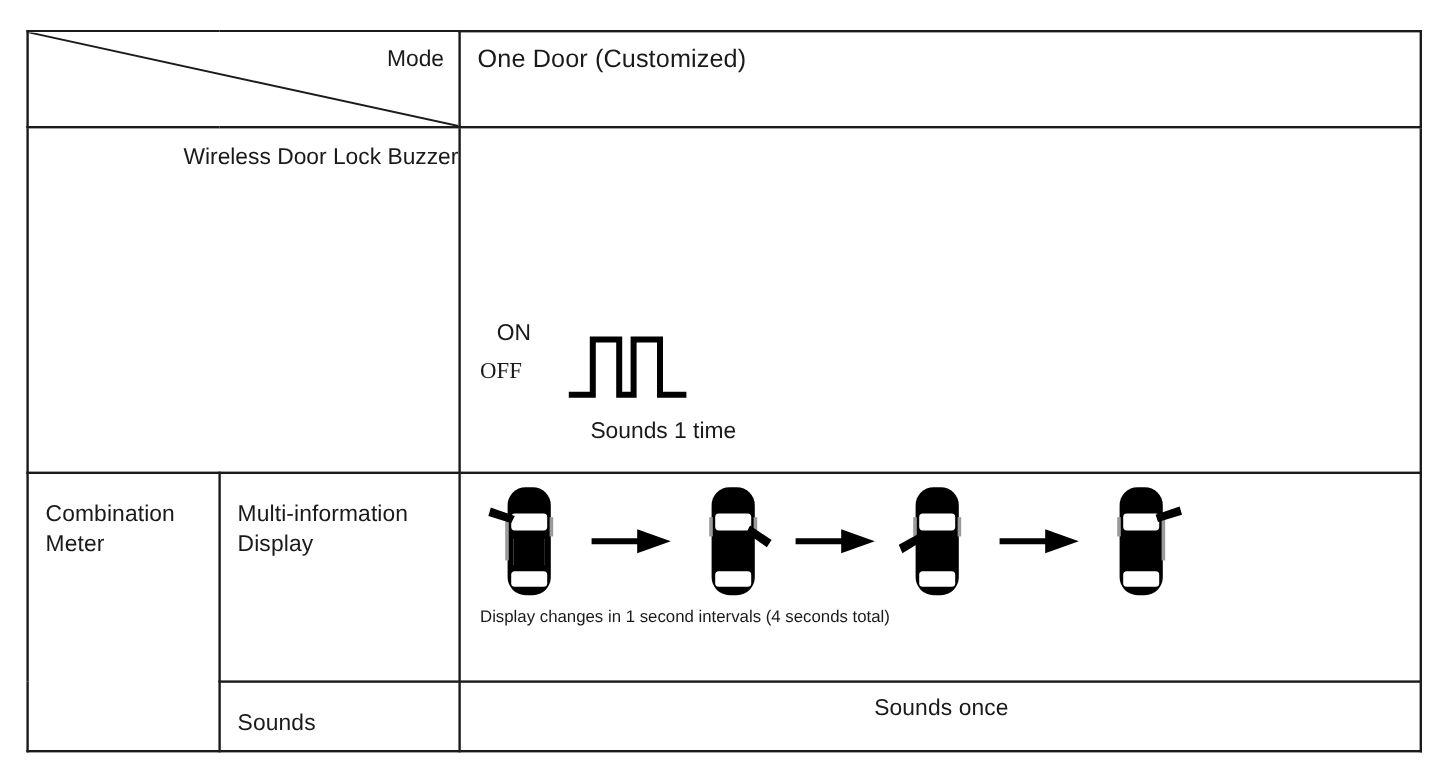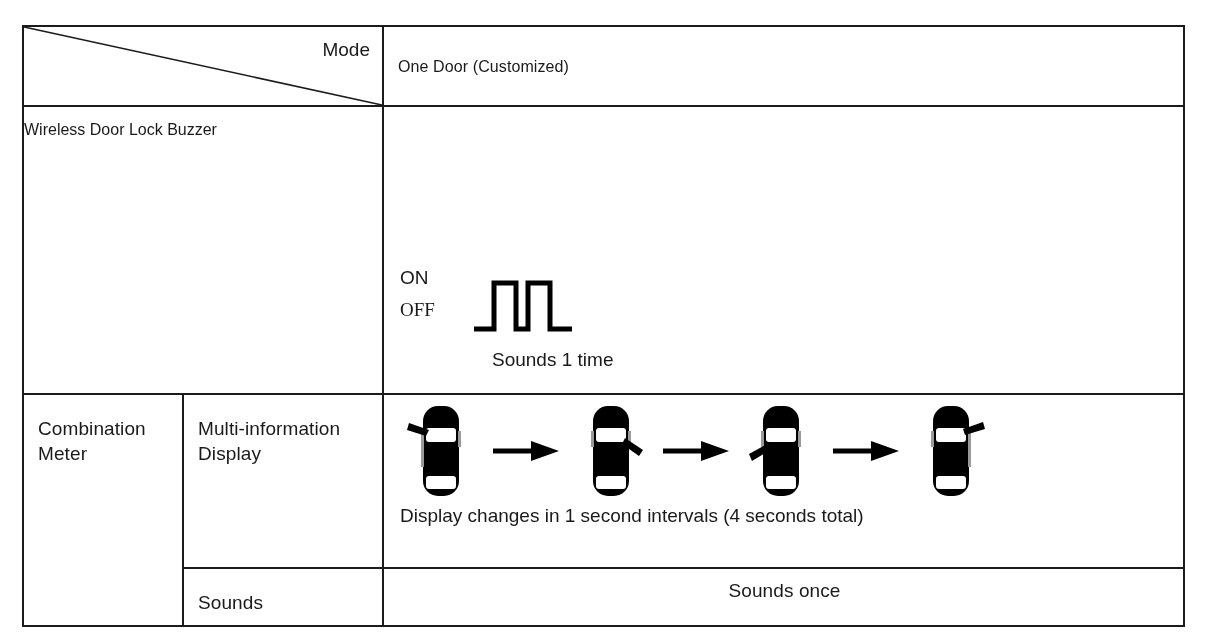--- a/index.html
+++ b/index.html
@@ -59,30 +59,29 @@
   }
   .diag-label {
     position: absolute;
     right: 12px;
     top: 11px;
     font-size: 19px;
     line-height: 1.28;
   }
 
   .mode-value {
-    font-size: 16px;
-    line-height: 1.28;
-    margin-top: 20px;
+    font-size: 21px;
+    line-height: 1.28;
   }
 
   
   .buzzer-row-label {
-    text-align: left;
+    text-align: right;
     padding-top: 14px;
-    font-size: 16px;
+    font-size: 19px;
   }
 
   .wave-block {
     position: relative;
     height: 276px;
   }
   .wave-wrap {
     position: absolute;
     left: 16px;
     top: 160px;
@@ -91,21 +90,21 @@
   }
   .wave-onoff {
     position: absolute;
     left: 0;
     top: 0;
     width: 62px;
     font-size: 19px;
   }
   .wave-on {
     position: absolute;
-    left: 0;
+    left: 14px;
     top: 0;
   }
   .wave-off {
     position: absolute;
     left: 0;
     top: 32px;
     font-family: Liberation Serif, serif;
   }
   .wave-svg {
     position: absolute;
@@ -145,21 +144,21 @@
     width: 92px;
     height: 96px;
     display: flex;
     align-items: center;
     justify-content: center;
   }
   .mid-caption {
     position: absolute;
     left: 16px;
     top: 110px;
-    font-size: 19px;
+    font-size: 14px;
     white-space: nowrap;
   }
 
   .sub-label {
     font-size: 19px;
     line-height: 1.28;
     margin-top: 12px;
   }
 
   .plain-value {

